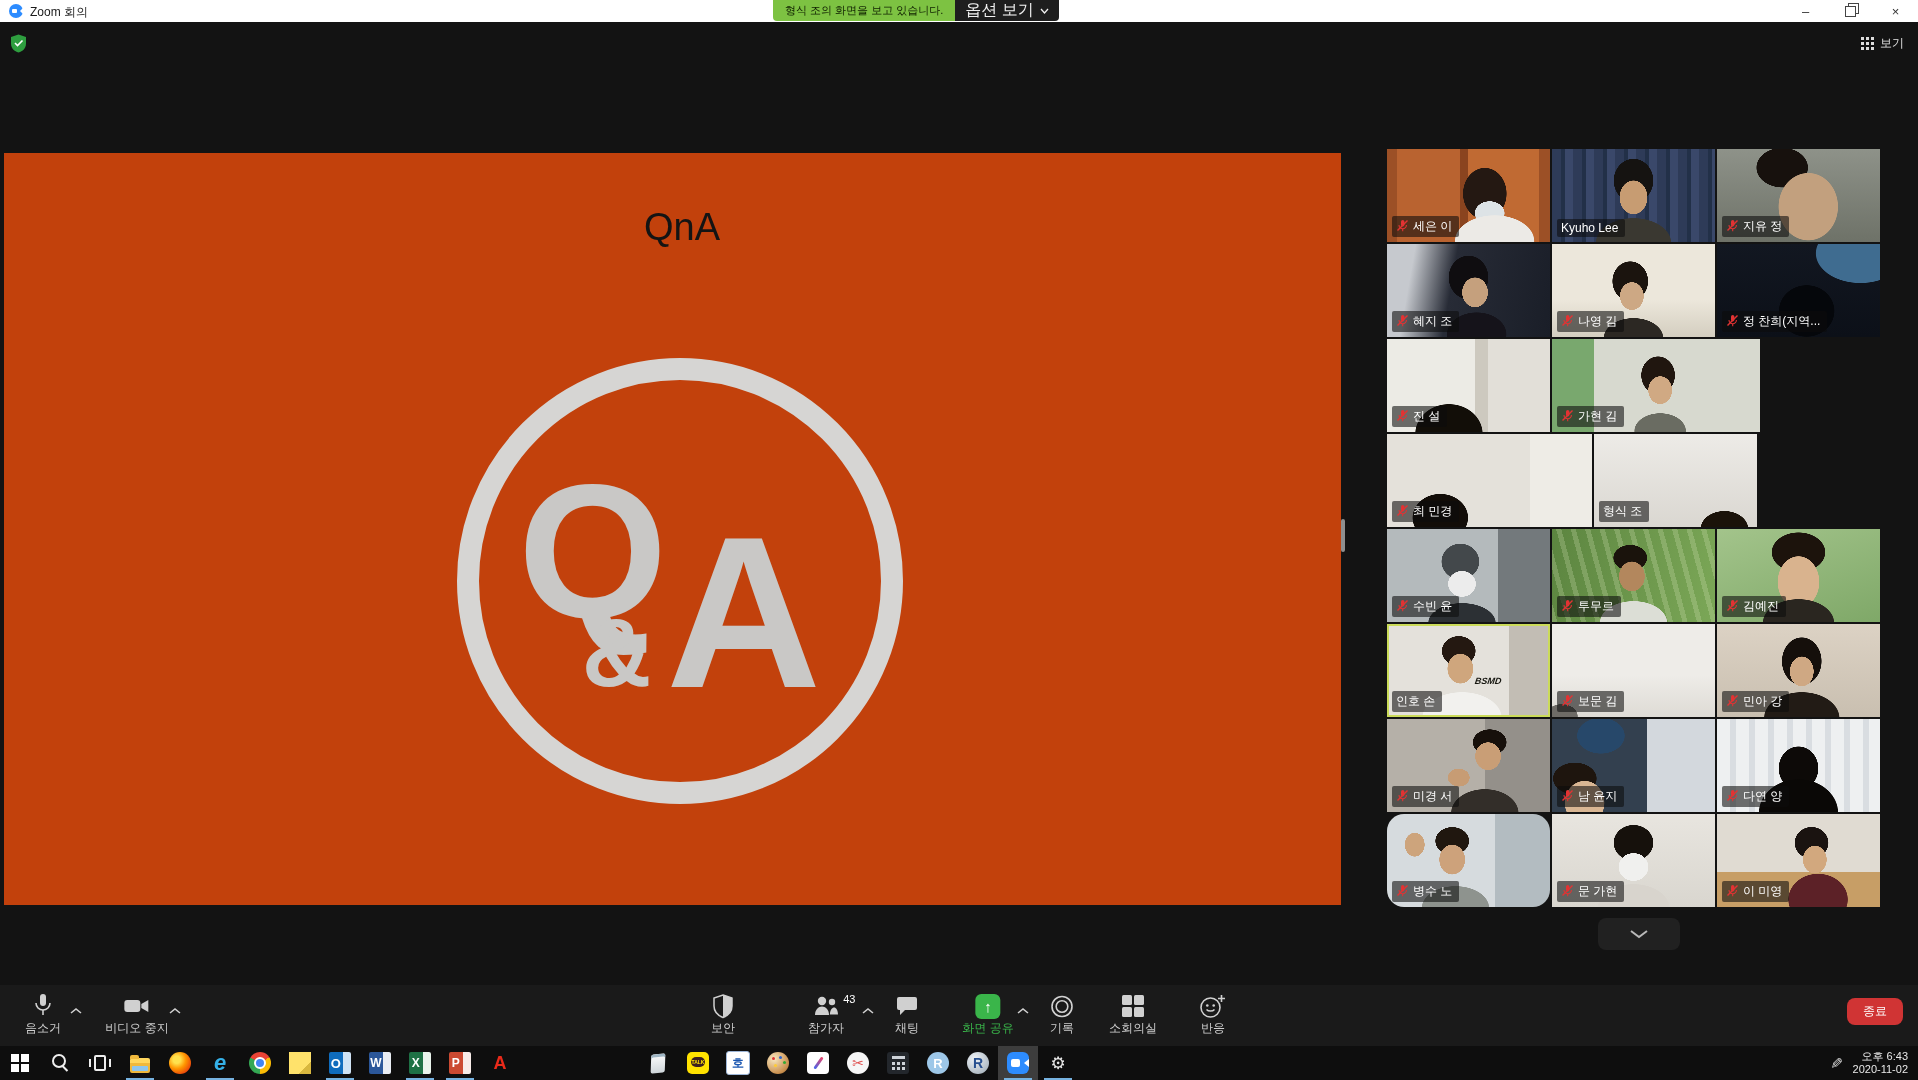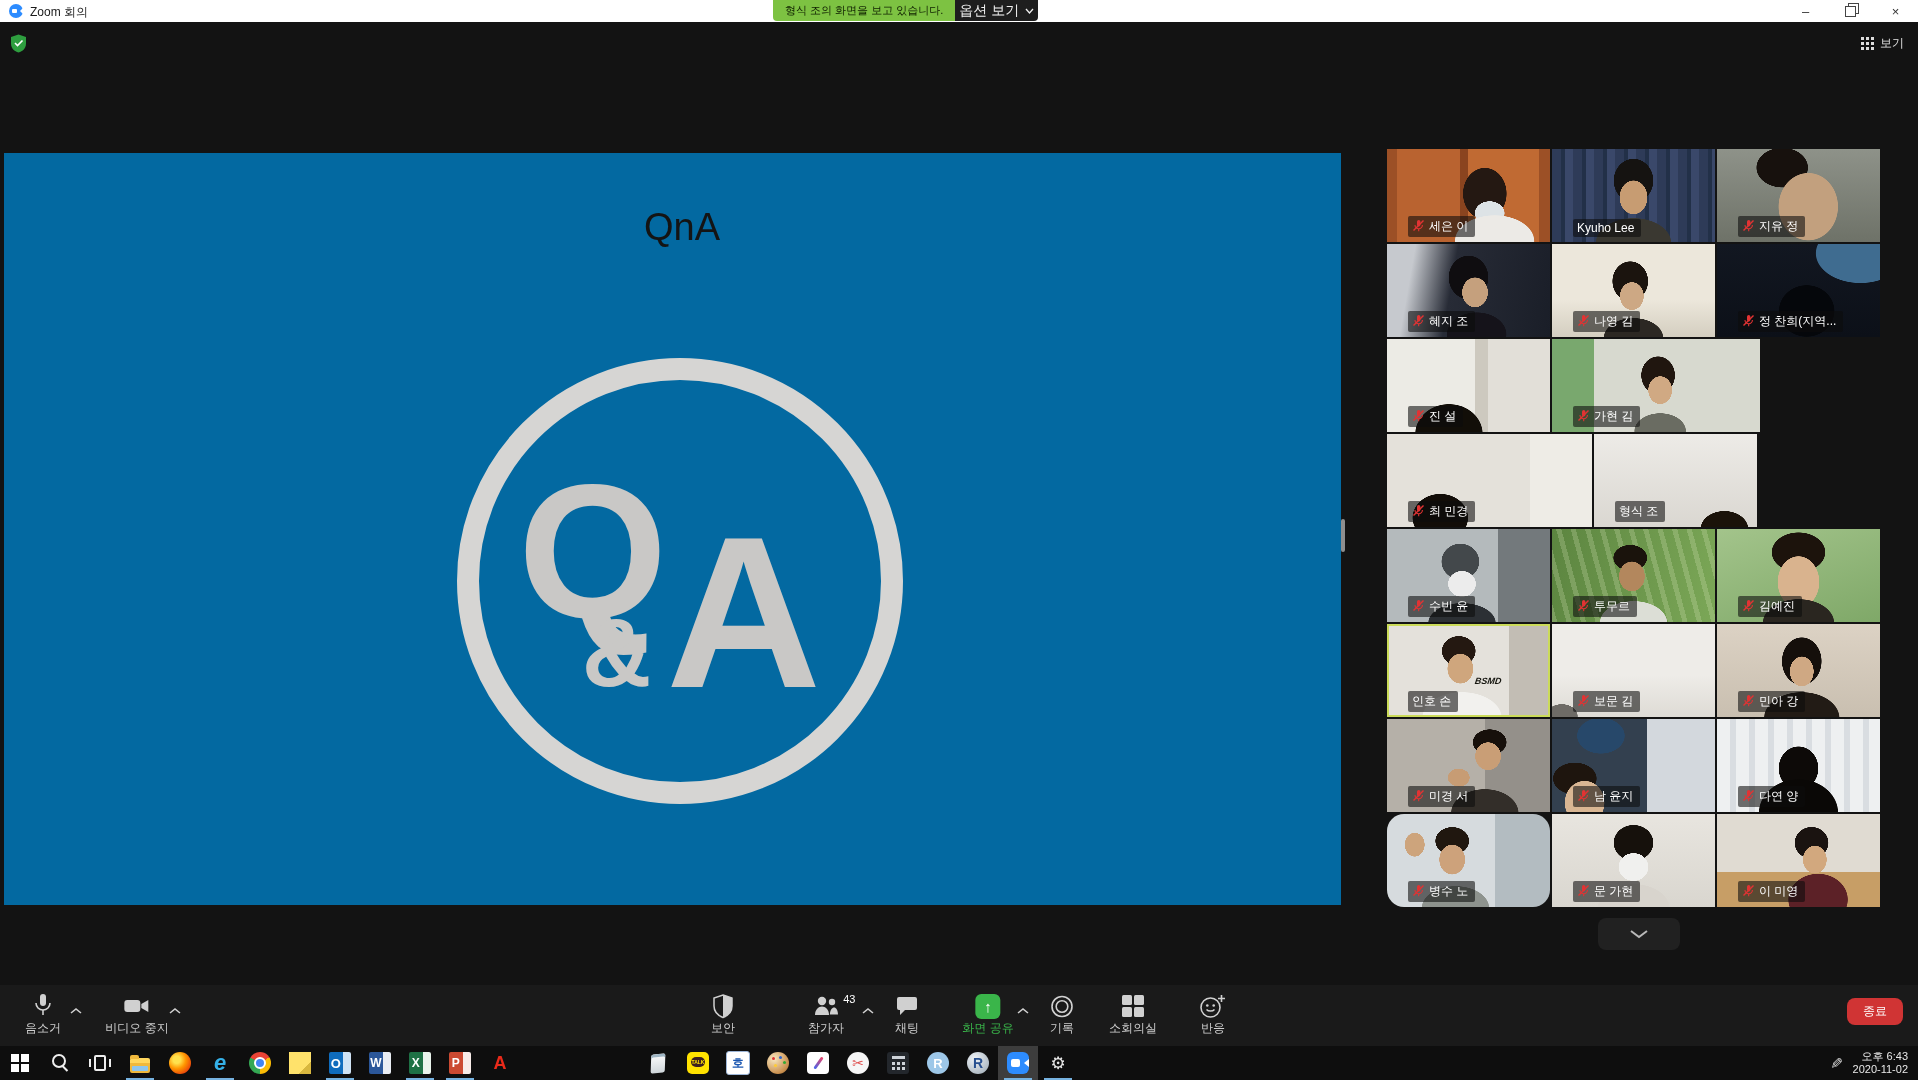--- a/index.html
+++ b/index.html
@@ -6,50 +6,50 @@
   .root{position:relative;width:1918px;height:1080px;overflow:hidden;background:#131313;
         font-family:"Liberation Sans","DejaVu Sans",sans-serif;text-decoration:underline;-webkit-font-smoothing:antialiased;}
   
   .titlebar{position:absolute;left:0;top:0;width:1918px;height:22px;background:#ffffff;z-index:40;}
   .tb-zoomico{position:absolute;left:9px;top:4px;width:14px;height:14px;border-radius:50%;background:#2d8cff;}
   .tb-zoomico::before{content:"";position:absolute;left:3px;top:5px;width:5px;height:4px;background:#fff;border-radius:1px;}
   .tb-zoomico::after{content:"";position:absolute;left:8px;top:4px;border:3px solid transparent;border-right:3px solid #fff;}
   .tb-title{position:absolute;left:30px;top:4px;font-size:12px;color:#1b1b1b;}
   .bannerwrap{position:absolute;left:773px;top:0;height:21px;display:flex;z-index:41;}
   .banner{background:#7dc242;color:#102000;font-size:11px;display:flex;align-items:center;padding:0 12px;border-radius:0 0 0 4px;}
-  .optbtn{background:#1e1e1e;color:#f0f0f0;font-size:14px;display:flex;align-items:center;gap:6px;padding:0 4px;border:none;border-radius:0 0 4px 0;cursor:pointer;}
+  .optbtn{background:#1e1e1e;color:#f0f0f0;font-size:16px;display:flex;align-items:center;gap:6px;padding:0 10px;border:none;border-radius:0 0 4px 0;cursor:pointer;}
   .wc{position:absolute;right:0;top:0;height:22px;display:flex;}
   .wcb{width:45px;height:22px;display:flex;align-items:center;justify-content:center;color:#333;font-size:13px;}
   .restore-sq{position:relative;width:9px;height:9px;border:1px solid #444;background:#fff;}
   .restore-sq::before{content:"";position:absolute;left:2px;top:-4px;width:9px;height:9px;border:1px solid #444;z-index:-1;}
   
   .shield{position:absolute;left:10px;top:34px;z-index:5;}
   .viewbtn{position:absolute;right:14px;top:35px;display:flex;align-items:center;gap:6px;color:#e3e3e3;font-size:12px;z-index:5;}
   .gridglyph{width:13px;height:13px;background:
      linear-gradient(#ddd,#ddd) 0 0/3px 3px,linear-gradient(#ddd,#ddd) 5px 0/3px 3px,linear-gradient(#ddd,#ddd) 10px 0/3px 3px,
      linear-gradient(#ddd,#ddd) 0 5px/3px 3px,linear-gradient(#ddd,#ddd) 5px 5px/3px 3px,linear-gradient(#ddd,#ddd) 10px 5px/3px 3px,
      linear-gradient(#ddd,#ddd) 0 10px/3px 3px,linear-gradient(#ddd,#ddd) 5px 10px/3px 3px,linear-gradient(#ddd,#ddd) 10px 10px/3px 3px;
      background-repeat:no-repeat;}
   
-  .slide{position:absolute;left:4px;top:153px;width:1337px;height:752px;background:#0369a1;}
+  .slide{position:absolute;left:4px;top:153px;width:1337px;height:752px;background:#c2410c;}
   .slide-title{position:absolute;left:640px;top:53px;font-size:38px;color:#141414;}
   .ring{position:absolute;left:453px;top:205px;width:446px;height:446px;box-sizing:border-box;
         border:22px solid #d6d5d3;border-radius:50%;}
   .lq,.la,.lamp{position:absolute;font-weight:bold;color:#c9c8c6;line-height:1;}
   .lq{left:514px;top:302px;font-size:192px;}
   .la{left:662px;top:352px;font-size:215px;}
   .lamp{left:578px;top:452px;font-size:96px;}
   .divider{position:absolute;left:1341px;top:519px;width:4px;height:33px;background:#8f8f8f;border-radius:2px;cursor:col-resize;}
   
   .grid{position:absolute;left:1387px;top:149px;width:495px;display:flex;flex-wrap:wrap;gap:2px;}
   .tile{position:relative;width:163px;height:93px;background:#222;overflow:hidden;}
   .tile.active{box-shadow:inset 0 0 0 2px #cbdb59;}
   .label{position:absolute;left:5px;bottom:5px;display:flex;align-items:center;gap:4px;
          background:rgba(12,12,12,.58);padding:2px 7px 2px 4px;border-radius:2px;
-         font-size:12px;color:#fff;max-width:148px;white-space:nowrap;overflow:hidden;margin-left:16px;}
+         font-size:12px;color:#fff;max-width:148px;white-space:nowrap;overflow:hidden;}
   .shirt{position:absolute;left:54%;top:56%;font-size:9px;font-weight:bold;font-style:italic;color:#15150f;transform:skewX(-8deg);}
   
   .t0{background:radial-gradient(40px 26px at 66% 99%,#eceae6 98%,transparent),radial-gradient(15px 12px at 63% 69%,#dde3e6 98%,transparent),radial-gradient(22px 26px at 60% 48%,#241812 98%,transparent),linear-gradient(90deg,#9c5026 0 6%,#b96330 6% 45%,#8a441f 45% 50%,#c06a33 50% 93%,#9c5026 93%);}
   .t1{background:radial-gradient(38px 25px at 50% 101%,#3a3831 98%,transparent),radial-gradient(14px 17px at 50% 52%,#c79c72 98%,transparent),radial-gradient(20px 22px at 50% 34%,#151311 98%,transparent),repeating-linear-gradient(90deg,#2e3b58 0 9px,#223048 9px 13px,#3a486a 13px 21px);}
   .t2{background:radial-gradient(30px 34px at 56% 62%,#c2a07e 98%,transparent),radial-gradient(26px 20px at 40% 20%,#17110d 98%,transparent),linear-gradient(180deg,#8e9289,#6e7268);}
   .t3{background:radial-gradient(30px 22px at 55% 97%,#15131a 98%,transparent),radial-gradient(13px 15px at 54% 52%,#c5a07d 98%,transparent),radial-gradient(20px 22px at 50% 36%,#0f0d10 98%,transparent),linear-gradient(100deg,#c6c9ce 0 16%,#272b36 40%,#1a1e28);}
   .t4{background:radial-gradient(30px 20px at 50% 101%,#2c2823 98%,transparent),radial-gradient(12px 14px at 49% 56%,#cda884 98%,transparent),radial-gradient(18px 20px at 48% 40%,#1b140e 98%,transparent),linear-gradient(180deg,#ece7db 0 60%,#d4cec0);}
   .t5{background:radial-gradient(28px 26px at 55% 72%,#05070b 98%,transparent),radial-gradient(45px 30px at 88% 10%,#3f6c90 98%,transparent),linear-gradient(180deg,#121721,#0c1018);}
   .t6{background:radial-gradient(34px 30px at 38% 102%,#120e08 98%,transparent),linear-gradient(90deg,#ecebe5 0 54%,#cdc9bf 54% 62%,#e2dfd8 62%);}
   .t7{background:radial-gradient(26px 18px at 52% 99%,#6a6c62 98%,transparent),radial-gradient(12px 14px at 52% 55%,#d0a983 98%,transparent),radial-gradient(17px 19px at 51% 39%,#20160f 98%,transparent),linear-gradient(90deg,#79a86e 0 20%,#d7d9cf 20%);padding-left:45px;}

